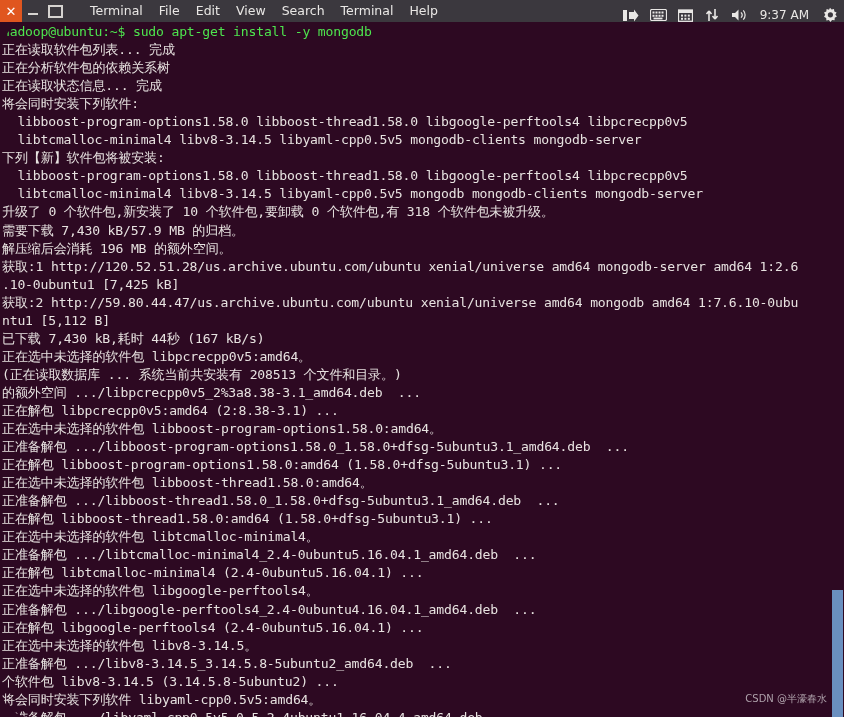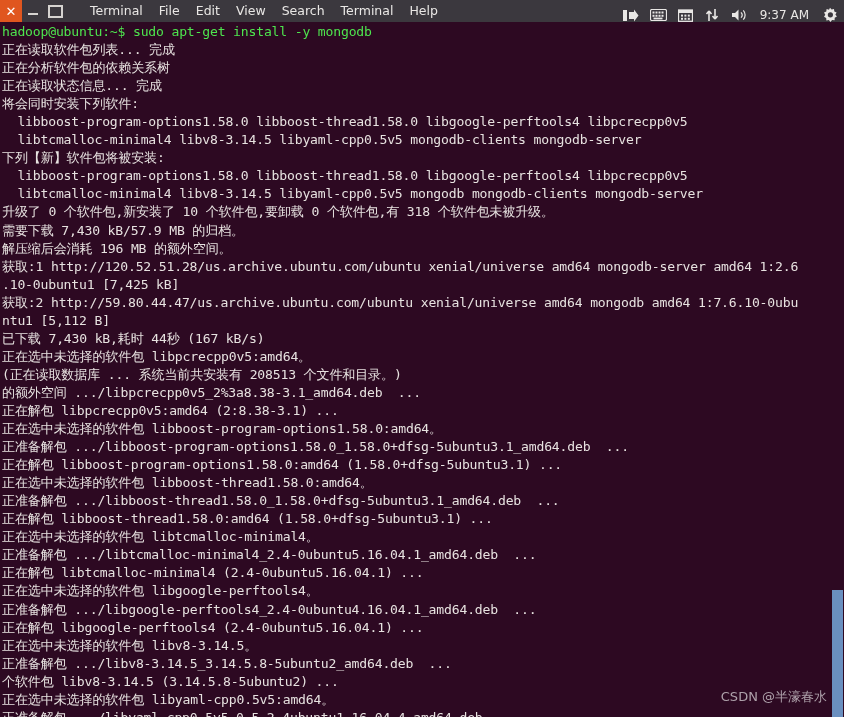--- a/index.html
+++ b/index.html
@@ -57,20 +57,21 @@
     font-family: "DejaVu Sans", sans-serif; white-space: nowrap;
     padding: 0 2px;
   }
 
   
   .terminal {
     position: absolute; top: 22px; left: 0;
     width: 844px; height: 695px;
     background: #2d0922;
     overflow: hidden;
+    border-radius: 31px;
   }
   .term-lines {
     position: absolute; top: 0; left: 2px;
     width: 830px;
     padding-top: 1px;
   }
   .line {
     font-family: "DejaVu Sans Mono", monospace;
     font-size: 13.1px;
     line-height: 18.05px;
@@ -91,21 +92,21 @@
     position: absolute; left: 2px; top: 568px;
     width: 11px; height: 127px;
     background: #6a8fbf;
   }
 
   
   .watermark {
     position: absolute; right: 17px; bottom: 11px;
     color: #b9aeb6;
     font-family: "DejaVu Sans", sans-serif;
-    font-size: 13px;
+    font-size: 10px;
     white-space: pre;
     opacity: 0.92;
   }
 </style>
 </head>
 <body>
 
 <div id="app">
 
   <div class="titlebar">
@@ -219,21 +220,21 @@
       <div class="line">正在解包 libboost-thread1.58.0:amd64 (1.58.0+dfsg-5ubuntu3.1) ...</div>
       <div class="line">正在选中未选择的软件包 libtcmalloc-minimal4。</div>
       <div class="line">正准备解包 .../libtcmalloc-minimal4_2.4-0ubuntu5.16.04.1_amd64.deb  ...</div>
       <div class="line">正在解包 libtcmalloc-minimal4 (2.4-0ubuntu5.16.04.1) ...</div>
       <div class="line">正在选中未选择的软件包 libgoogle-perftools4。</div>
       <div class="line">正准备解包 .../libgoogle-perftools4_2.4-0ubuntu4.16.04.1_amd64.deb  ...</div>
       <div class="line">正在解包 libgoogle-perftools4 (2.4-0ubuntu5.16.04.1) ...</div>
       <div class="line">正在选中未选择的软件包 libv8-3.14.5。</div>
       <div class="line">正准备解包 .../libv8-3.14.5_3.14.5.8-5ubuntu2_amd64.deb  ...</div>
       <div class="line">个软件包 libv8-3.14.5 (3.14.5.8-5ubuntu2) ...</div>
-      <div class="line">正在选中未选择的软件包 libyaml-cpp0.5v5:amd64。</div>
+      <div class="line">将会同时安装下列软件 libyaml-cpp0.5v5:amd64。</div>
       <div class="line">正准备解包 .../libyaml-cpp0.5v5_0.5.2-4ubuntu1~16.04.4_amd64.deb  ...</div>
 
     </div>
   </div>
 
   <div class="scrollbar-track">
     <div class="scrollbar-thumb"></div>
   </div>
 
   <div class="watermark">CSDN @半濠春水</div>

